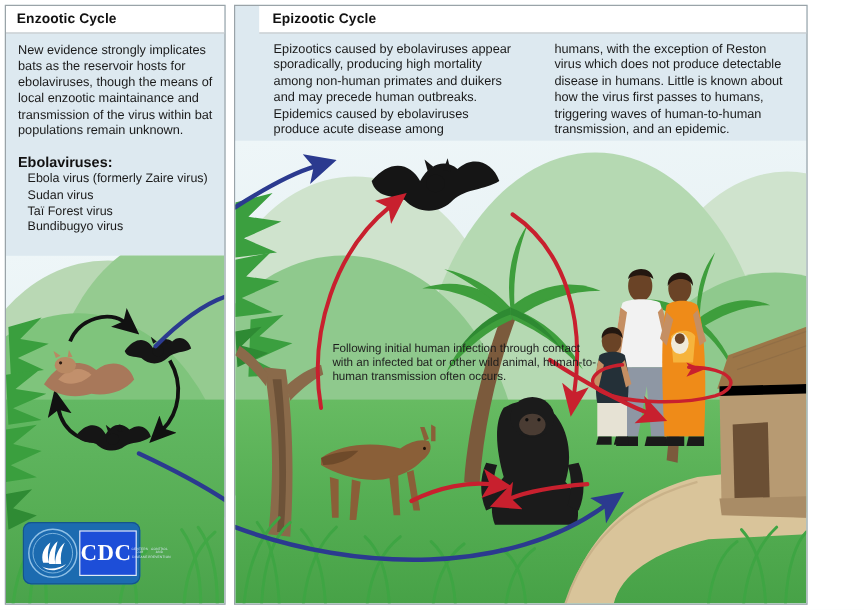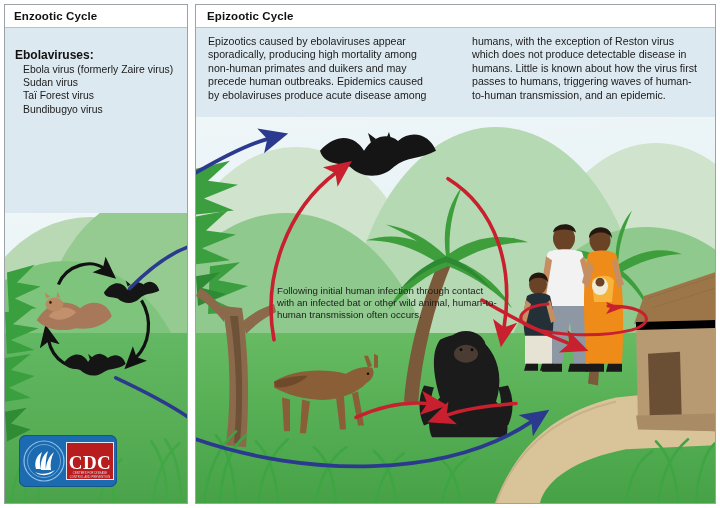--- a/index.html
+++ b/index.html
@@ -2,21 +2,21 @@
 <html><head>
 <meta charset="utf-8">
 <style>
   html,body{margin:0;padding:0;background:#ffffff;}
   body{width:720px;height:508px;overflow:hidden;font-family:"Liberation Sans",sans-serif;}
 
   .poster{position:relative;width:720px;height:508px;background:#ffffff;}
 
   .panel{position:absolute;background:#dde9f0;border:1px solid #9aa3a8;box-sizing:border-box;overflow:hidden;}
   .panel-left{left:4px;top:4px;width:184px;height:500px;}
-  .panel-right{left:195px;top:4px;width:521px;height:500px;}
+  .panel-right{left:195px;top:4px;width:478px;height:500px;padding-left:20px;}
 
   .panel-header{position:relative;background:#ffffff;box-sizing:border-box;width:100%;}
   .panel-left .panel-header{height:23px;padding:5px 0 0 9px;}
   .panel-right .panel-header{height:23px;padding:5px 0 0 11px;}
   .panel-header .htitle{font-size:11.5px;font-weight:bold;color:#111111;letter-spacing:.1px;}
   .hrule{position:absolute;left:0;right:0;bottom:0;height:1px;background:#b9c2c7;}
 
   .textzone{position:relative;box-sizing:border-box;}
   .para{font-size:10.6px;line-height:13.4px;color:#1a1a1a;}
 
@@ -39,41 +39,42 @@
   .sky{position:absolute;inset:0;background:linear-gradient(175deg,#eef6f8 0%,#e7f1f4 38%,#dceaec 62%,#d3e6e3 100%);}
 
   .hill{position:absolute;border-radius:50% 50% 0 0 / 100% 100% 0 0;}
 
   .ground{position:absolute;left:0;right:0;bottom:0;}
   .label-box{position:absolute;font-size:9.7px;line-height:12.2px;color:#1d1d1d;}
 
   .cdc-logo{position:absolute;left:14px;bottom:16px;width:98px;height:52px;background:#1c6bb0;border-radius:7px;
             box-shadow:0 0 0 1px #14558c inset;display:flex;align-items:center;}
   .hhs-seal{width:44px;height:44px;margin-left:3px;position:relative;}
-  .cdc-word{position:relative;width:46px;height:36px;background:#b91c1c;border:1px solid #dfeaf5;
-            display:flex;flex-direction:column;align-items:center;justify-content:flex-end;}
+  .cdc-word{position:relative;width:46px;height:36px;background:#1d4ed8;border:1px solid #dfeaf5;
+            display:flex;flex-direction:row;align-items:center;justify-content:space-between;}
   .cdc-word .cdc-txt{font-family:"Liberation Serif",serif;font-size:19px;font-weight:bold;color:#ffffff;line-height:19px;letter-spacing:.5px;}
   .cdc-word .cdc-sub{font-size:2.6px;color:#d8e6f3;line-height:3.4px;text-align:center;letter-spacing:.2px;}
 
   svg{display:block;overflow:visible;}
   .ov{position:absolute;left:0;top:0;width:100%;height:100%;pointer-events:none;}
 </style>
 </head>
 <body>
 
 <div class="poster">
 
   <div class="panel panel-left">
 
     <div class="panel-header">
       <div class="htitle">Enzootic Cycle</div>
       <div class="hrule"></div>
     </div>
 
     <div class="textzone left-body">
+      <div class="para">New evidence strongly implicates bats as the reservoir hosts for ebolaviruses, though the means of local enzootic maintainance and transmission of the virus within bat populations remain unknown.</div>
       <div class="vlist-title">Ebolaviruses:</div>
       <ul class="vlist">
         <li>Ebola virus (formerly Zaire virus)</li>
         <li>Sudan virus</li>
         <li>Taï Forest virus</li>
         <li>Bundibugyo virus</li>
       </ul>
     </div>
 
     <div class="scene">

